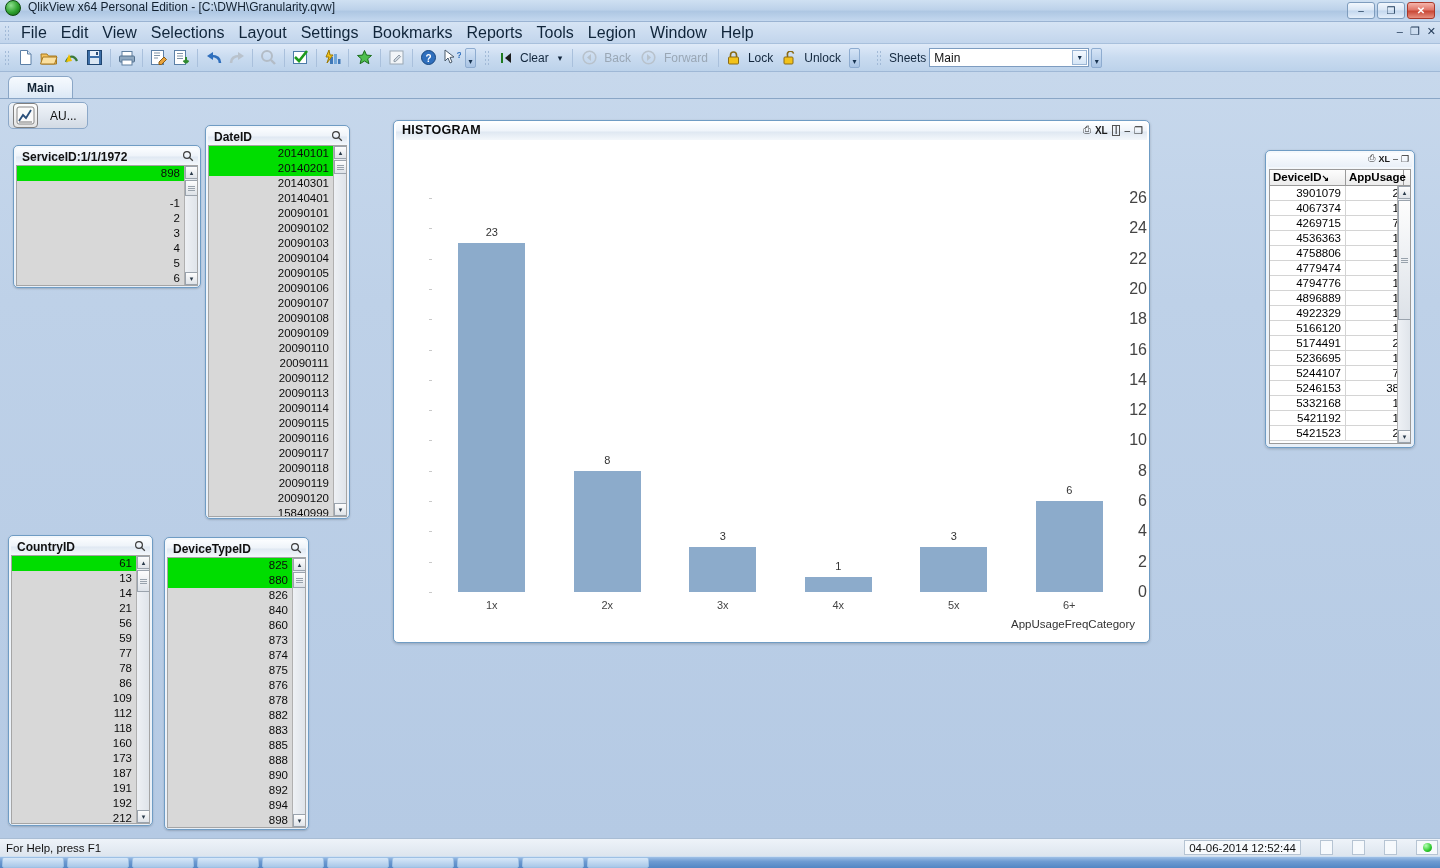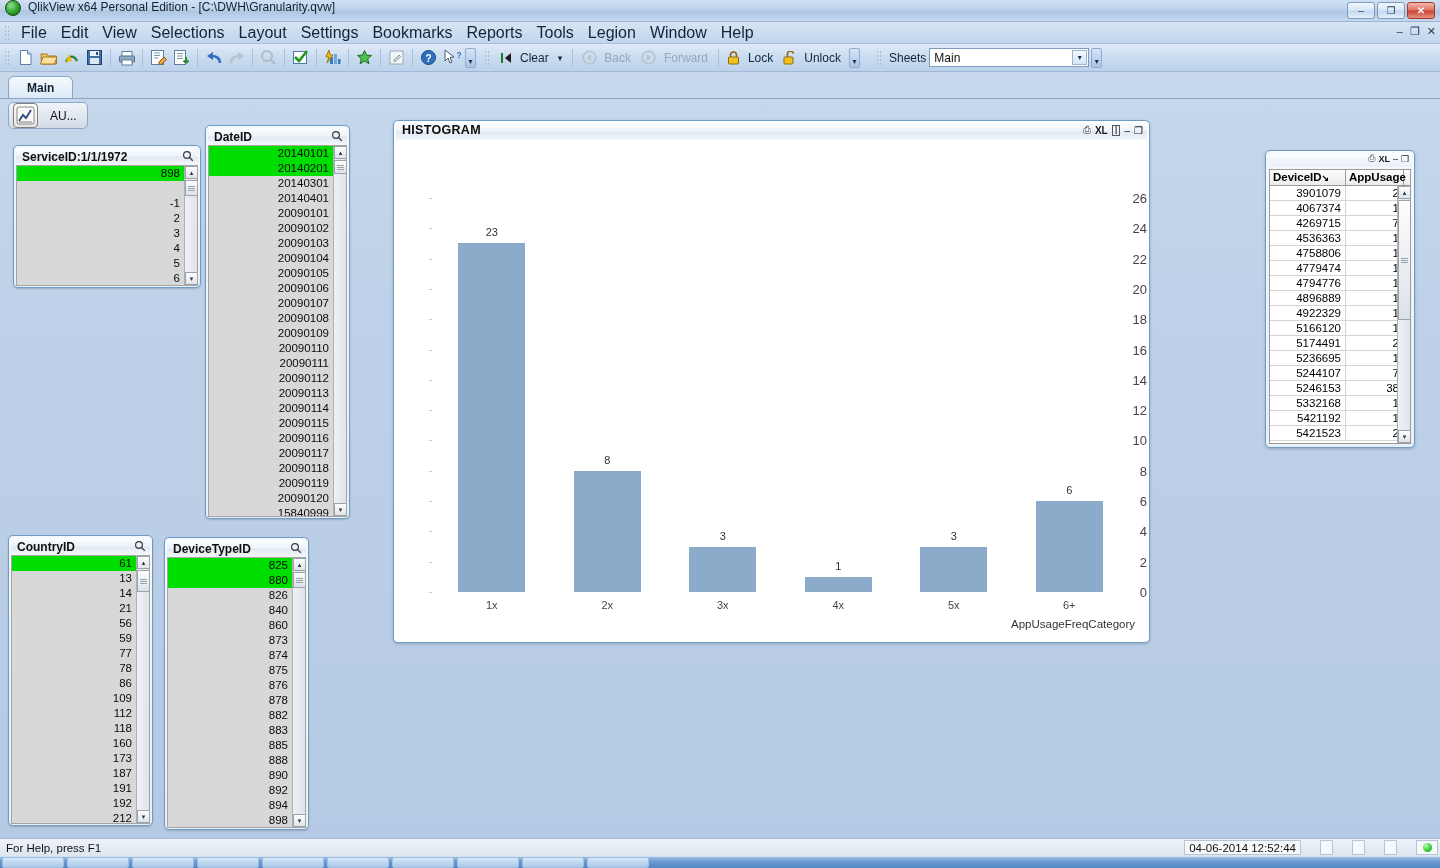--- a/index.html
+++ b/index.html
@@ -143,21 +143,21 @@
   }
   #chart-cap { height: 17px; display: flex; align-items: flex-start;
     background: linear-gradient(to bottom,#fbfdff 0%,#eff4fa 47%,#dfe8f2 53%,#f3f7fb 100%);
     border-radius: 3px 3px 0 0; position: relative; }
   #chart-title { font-size: 12.5px; font-weight: bold; color: #0c0c0c;
                  padding-left: 6px; letter-spacing: .3px; }
   #chart-capbtns { position: absolute; right: 4px; top: 1px; display: flex; align-items: center; gap: 4px; }
   .capbtn { font-size: 10px; color: #1a1a1a; display:flex; align-items:center; }
   #plot { position: absolute; left: 2px; top: 19px; right: 2px; bottom: 2px; background: #fff; }
   .ytick { position: absolute; right: 0; transform: translateY(-50%);
-           font-size: 13px; color: #444; text-align: right; }
+           font-size: 16px; color: #444; text-align: right; }
   .ytickmark { position: absolute; width: 3px; height: 1px; background: #c9c9c9; }
   .bar { position: absolute; background: #8cabcb; }
   .barlabel { position: absolute; transform: translateX(-50%); font-size: 11px; color: #333; text-align:center;}
   .xtick { position: absolute; transform: translateX(-50%); font-size: 11px; color: #444; text-align:center;}
   #xaxislabel { position: absolute; font-size: 11.5px; color: #333; }
 
   
   #tablebox { position: absolute; left: 1265px; top: 150px; width: 150px; height: 298px;
     border: 1px solid #6f9cc4; border-radius: 5px;
     background: linear-gradient(to bottom,#f4f8fc,#e8eff7);

